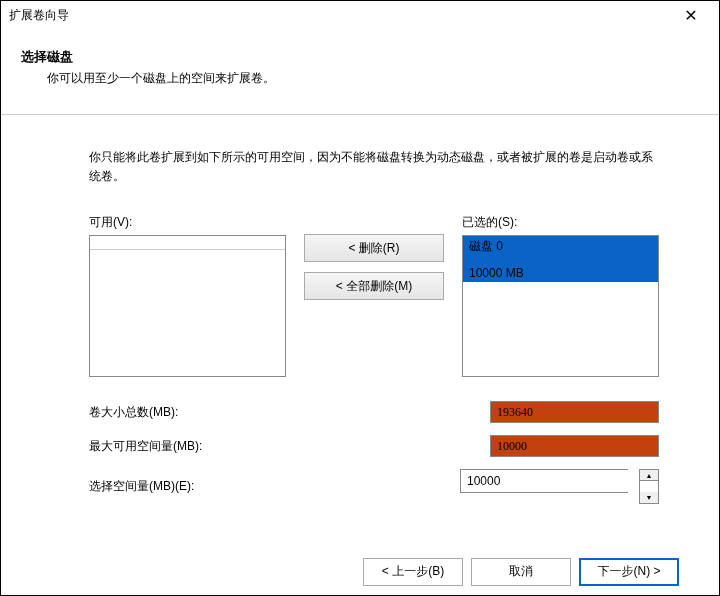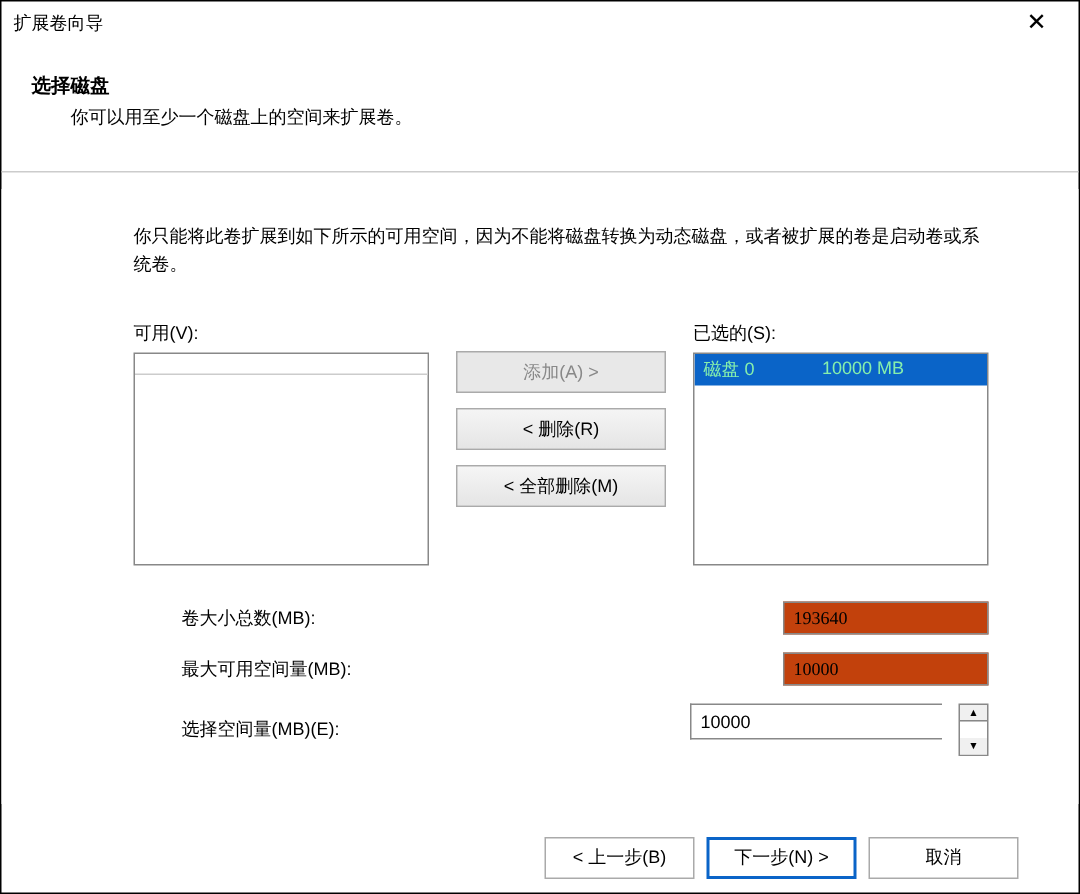--- a/index.html
+++ b/index.html
@@ -14,25 +14,25 @@
     .divider { border-top: 1px solid #ccc; }
     .body { flex: 1; padding: 22px 60px 20px 88px; background: #fff; }
     .info-text { font-size: 12px; line-height: 1.6; margin-bottom: 28px; }
     .cols { display: flex; gap: 18px; margin-bottom: 24px; }
     .col-left, .col-right { flex: 1; }
     .col-mid { width: 140px; display: flex; flex-direction: column; gap: 10px; padding-top: 20px; }
     .col-label { font-size: 12px; margin-bottom: 4px; }
     .listbox { width: 100%; height: 142px; border: 1px solid #888; background: #fff; font-size: 12px; overflow: hidden; }
     .listbox-header { height: 14px; border-bottom: 1px solid #ccc; background: #fff; }
     .list-item { padding: 1px 6px; font-size: 12px; }
-    .list-item.selected { background: #0a64c8; color: #86efac; padding: 2px 6px; display: flex; }
+    .list-item.selected { background: #0a64c8; color: #000000; padding: 2px 6px; display: flex; flex-direction: column; }
     .list-item.selected .disk-name { width: 68px; }
     .mid-btn { height: 28px; border: 1px solid #aaa; background: linear-gradient(#f5f5f5, #e5e5e5); font-size: 12px; cursor: default; }
     .mid-btn.disabled { color: #888; background: #e8e8e8; }
-    .field-row { display: flex; align-items: center; margin-bottom: 12px; margin-left: 32px; }
+    .field-row { display: flex; align-items: center; margin-bottom: 12px; }
     .field-label { width: 390px; font-size: 12px; }
     .field-value { flex: 1; height: 22px; border: 1px solid #888; background: #c2410c; padding: 1px 6px; font-size: 12px; display: flex; align-items: center; font-family: Liberation Serif, serif; }
     .spinner-wrap { flex: 1; display: flex; }
     .spinner-input { flex: 1; height: 24px; border: 1px solid #888; border-right: none; padding: 1px 6px; font-size: 12px; }
     .spinner-btns { display: flex; flex-direction: column; border: 1px solid #888; }
     .spinner-btn { width: 18px; height: 11px; border: none; background: #f0f0f0; font-size: 7px; line-height: 7px; padding: 0; cursor: default; }
     .spinner-btn:first-child { border-bottom: 1px solid #888; }
     .footer { height: 56px; border-top: 1px solid transparent; display: flex; align-items: center; justify-content: flex-end; padding: 0 40px; gap: 8px; }
     .footer-btn { width: 100px; height: 28px; border: 1px solid #aaa; background: #fff; font-size: 12px; cursor: default; }
     .footer-btn.default { border: 2px solid #0a64c8; }
@@ -59,21 +59,20 @@
 
     <div class="cols">
       <div class="col-left">
         <div class="col-label">可用(V):</div>
         <div class="listbox">
           <div class="listbox-header"></div>
         </div>
       </div>
 
       <div class="col-mid">
-        <button class="mid-btn disabled">添加(A) &gt;</button>
         <button class="mid-btn">&lt; 删除(R)</button>
         <button class="mid-btn">&lt; 全部删除(M)</button>
       </div>
 
       <div class="col-right">
         <div class="col-label">已选的(S):</div>
         <div class="listbox">
           <div class="list-item selected">
             <span class="disk-name">磁盘 0</span>
             <span>10000 MB</span>
@@ -99,16 +98,16 @@
         <div class="spinner-btns">
           <button class="spinner-btn">▲</button>
           <button class="spinner-btn">▼</button>
         </div>
       </div>
     </div>
   </div>
 
   <div class="footer">
     <button class="footer-btn">&lt; 上一步(B)</button>
+    <button class="footer-btn">取消</button>
     <button class="footer-btn default">下一步(N) &gt;</button>
-    <button class="footer-btn">取消</button>
   </div>
 </div>
 
 </body></html>

